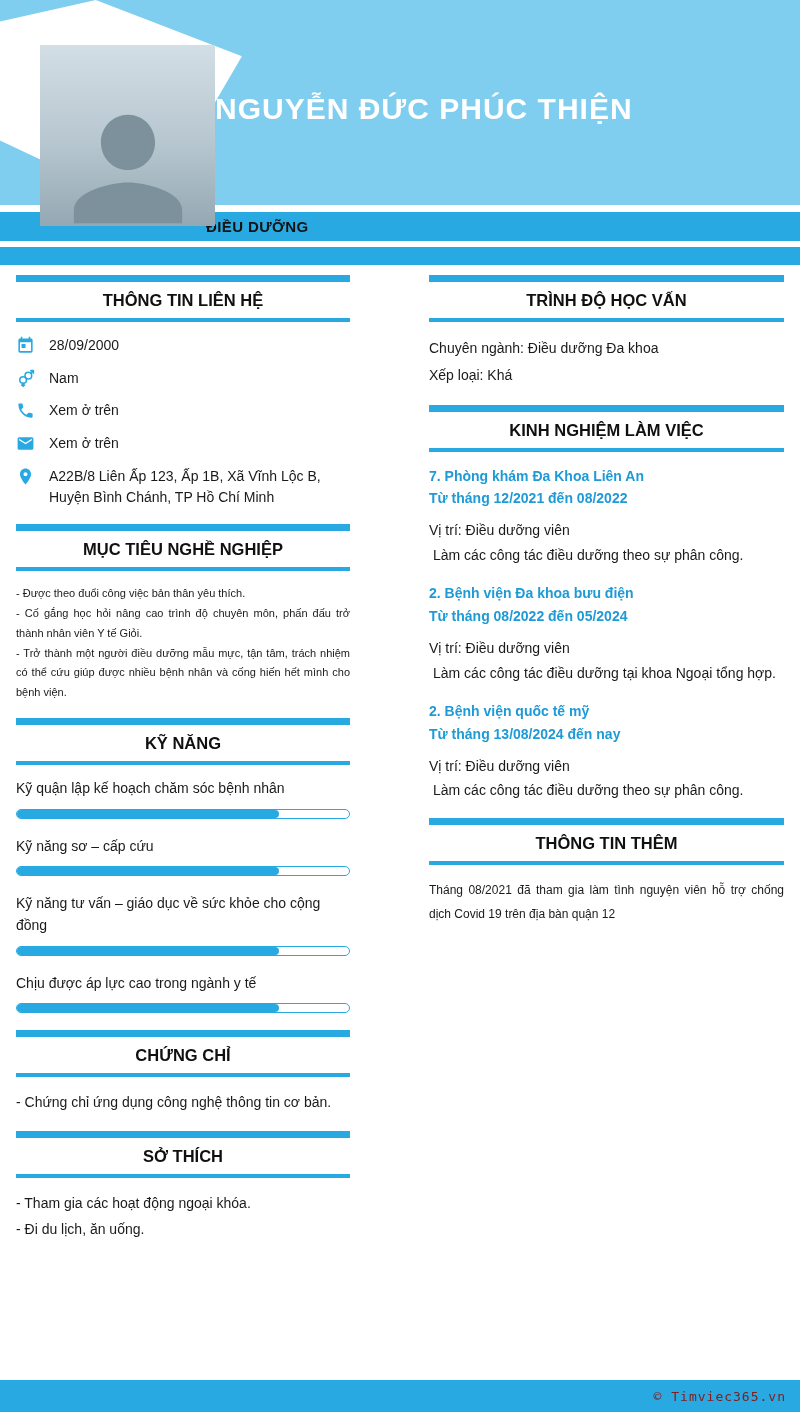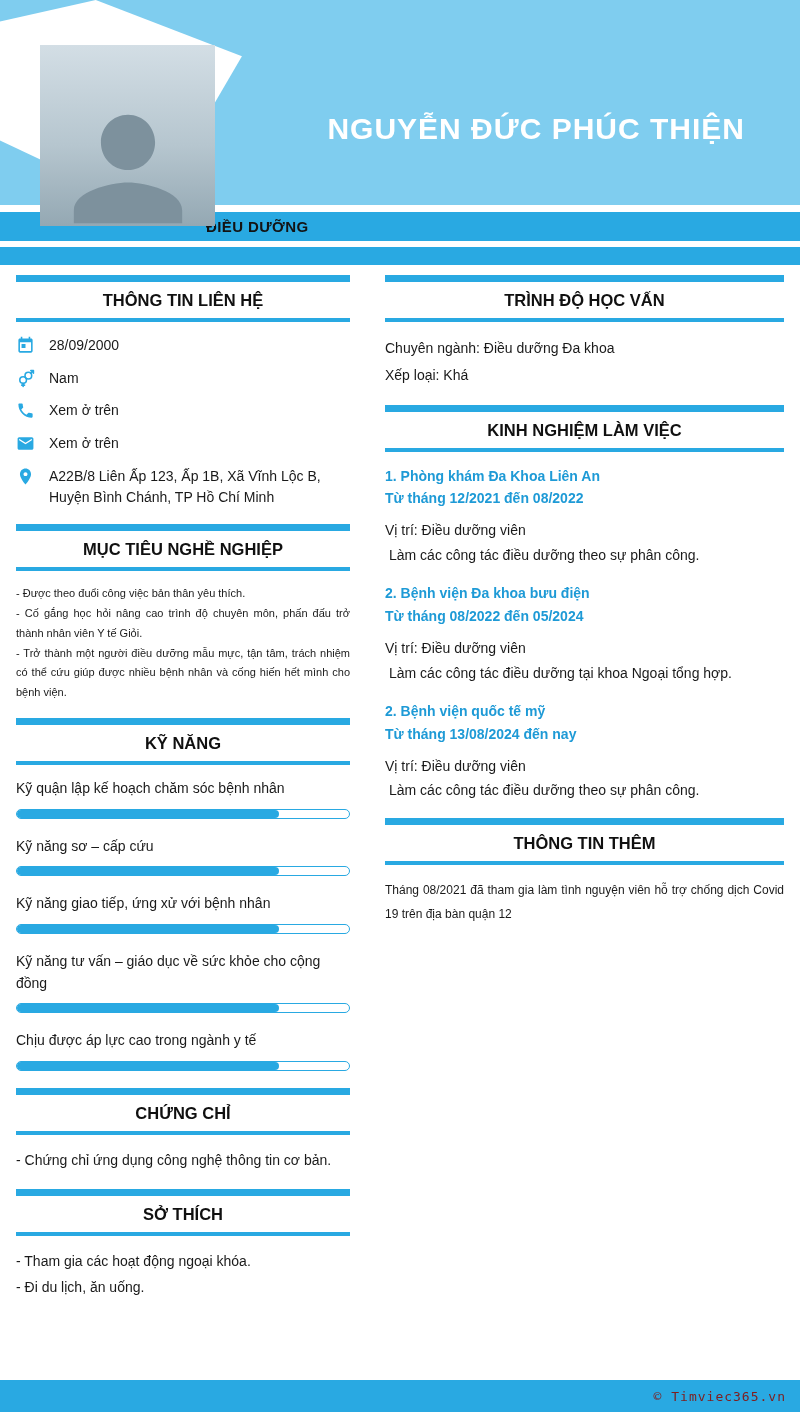--- a/index.html
+++ b/index.html
@@ -6,34 +6,34 @@
   * { margin:0; padding:0; box-sizing:border-box; }
   html, body { background:#fff; }
   body { width:800px; font-family:"Liberation Sans", sans-serif; color:var(--text); }
   .page { width:800px; min-height:1412px; display:flex; flex-direction:column; background:#fff; overflow:hidden; }
 
   
   .header { position:relative; height:265px; flex:0 0 auto; }
   .header-bg { position:absolute; left:0; top:0; width:100%; height:205px; background:var(--header_bg); }
   .white-shape { position:absolute; left:0; top:0; width:252px; height:216px; background:#fff;
                  clip-path:polygon(38% 0, 96% 26%, 60% 98%, 0 65%, 0 10%); }
-  .name { position:absolute; left:215px; right:55px; top:112px; z-index:2; text-align:right;
+  .name { position:absolute; left:215px; right:55px; top:92px; z-index:2; text-align:left;
           color:#fff; font-size:30px; font-weight:700; letter-spacing:1px; }
   .stripe-1 { position:absolute; left:0; top:212px; width:100%; height:29px; background:var(--accent);
               display:flex; align-items:center; z-index:1; }
   .stripe-1 .role { padding-left:206px; font-size:15px; font-weight:700; color:#131313; letter-spacing:.4px; }
   .stripe-2 { position:absolute; left:0; top:247px; width:100%; height:18px; background:var(--accent); }
   .photo { position:absolute; left:40px; top:45px; width:175px; height:181px; z-index:3;
            background:linear-gradient(180deg,#d3dee5 0%,#b6c6cf 55%,#94a8b3 100%); overflow:hidden; }
   .photo svg { position:absolute; bottom:-8px; left:50%; transform:translateX(-50%); }
 
   
   .columns { display:flex; gap:35px; padding:10px 16px 24px; align-items:flex-start; flex:1 1 auto; }
   .col-left  { flex:0 0 334px; width:334px; }
-  .col-right { flex:1 1 auto; min-width:0; }
+  .col-right { flex:1 1 auto; min-width:0;margin-left:44px; }
   .section { margin-bottom:15px; }
   .sec-head { border-top:7px solid var(--accent); border-bottom:4px solid var(--accent);
               padding:9px 0 8px; text-align:center; font-size:16.5px; font-weight:700; color:#101010;
               margin-bottom:13px; }
 
   
   .contact-item { display:flex; align-items:flex-start; gap:13px; margin-bottom:11px;
                   font-size:14px; line-height:1.55; }
   .contact-item .ico { flex:0 0 20px; width:20px; height:20px; margin-top:1px; color:var(--accent); }
   .contact-item .ico svg { width:19px; height:19px; display:block; }
@@ -153,26 +153,20 @@
               <div class="skill-fill" style="width: 79%;"></div>
             </div>
         </div>
         <div class="skill">
           <div class="skill-label">Kỹ năng sơ – cấp cứu</div>
           <div class="skill-track">
               <div class="skill-fill" style="width: 79%;"></div>
             </div>
         </div>
         <div class="skill">
-          <div class="skill-label">Kỹ năng giao tiếp, ứng xử với bệnh nhân</div>
-          <div class="skill-track">
-              <div class="skill-fill" style="width: 79%;"></div>
-            </div>
-        </div>
-        <div class="skill">
           <div class="skill-label">Kỹ năng tư vấn – giáo dục về sức khỏe cho cộng đồng</div>
           <div class="skill-track">
               <div class="skill-fill" style="width: 79%;"></div>
             </div>
         </div>
         <div class="skill">
           <div class="skill-label">Chịu được áp lực cao trong ngành y tế</div>
           <div class="skill-track">
               <div class="skill-fill" style="width: 79%;"></div>
             </div>
@@ -197,21 +191,21 @@
       <div class="section">
         <div class="sec-head">TRÌNH ĐỘ HỌC VẤN</div>
         <div class="edu-line">Chuyên ngành: Điều dưỡng Đa khoa</div>
         <div class="edu-line">Xếp loại: Khá</div>
       </div>
 
       <div class="section">
         <div class="sec-head">KINH NGHIỆM LÀM VIỆC</div>
 
         <div class="job">
-          <div class="job-head">1. Phòng khám Đa Khoa Liên An</div>
+          <div class="job-head">7. Phòng khám Đa Khoa Liên An</div>
           <div class="job-head">Từ tháng 12/2021 đến 08/2022</div>
           <div class="job-body">
             <div>Vị trí: Điều dưỡng viên</div>
             <div class="job-desc">Làm các công tác điều dưỡng theo sự phân công.</div>
           </div>
         </div>
 
         <div class="job">
           <div class="job-head">2. Bệnh viện Đa khoa bưu điện</div>
           <div class="job-head">Từ tháng 08/2022 đến 05/2024</div>

